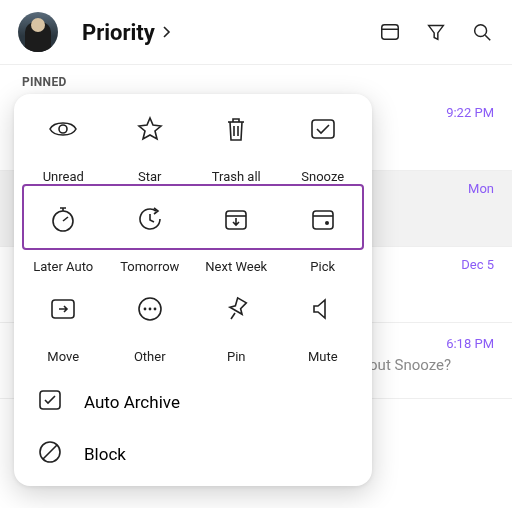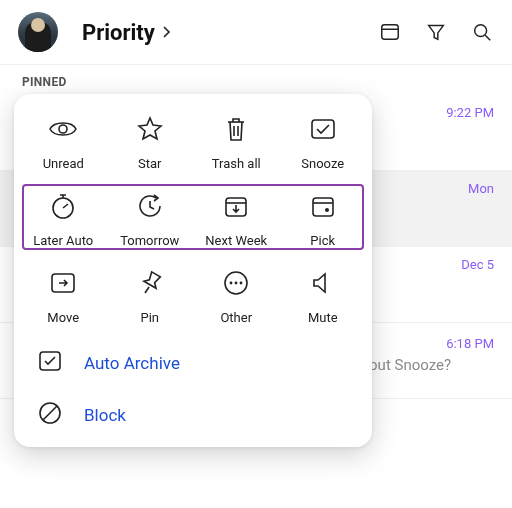--- a/index.html
+++ b/index.html
@@ -138,21 +138,21 @@
   .grid {
     display: grid;
     grid-template-columns: repeat(4, 1fr);
     row-gap: 14px;
     padding: 4px 6px 8px;
   }
   .cell {
     display: flex;
     flex-direction: column;
     align-items: center;
-    gap: 10px;
+    gap: 23px;
     padding: 4px 0;
     cursor: pointer;
   }
   .cell .icn-wrap {
     width: 34px; height: 30px;
     display:flex;align-items:center;justify-content:center;
   }
   .cell .lbl { font-size: 13px; color: #222; }
   .highlight-box {
     position: absolute;
@@ -164,21 +164,21 @@
     border-radius: 4px;
     pointer-events: none;
     z-index: 5;
   }
   .list-item {
     display: flex;
     align-items: center;
     gap: 20px;
     padding: 12px 22px;
     font-size: 17px;
-    color: #1d4ed8;
+    color: #000000;
     cursor: pointer;
   }
   .list-item .icn-wrap { width: 28px; height: 28px; display:flex;align-items:center;justify-content:center;}
   svg { stroke: #222; stroke-width: 1.6; fill: none; }
 </style>
 </head>
 <body>
 
 <div class="header">
   <div class="avatar">
@@ -377,41 +377,41 @@
               <path d="M10 12 H18 M15 9 L18 12 L15 15"></path>
             </svg>
       </span>
         </div>
       <span class="lbl">Move</span>
     </div>
 
     <div class="cell">
       <div class="icn-wrap">
           <span>
-        <svg width="24" height="26" viewBox="0 0 24 26">
-              <path d="M8 3 L18 3 L16 11 L20 15 L6 15 L10 11 Z" transform="rotate(30 13 13)"></path>
-              <path d="M11 17 L7 23"></path>
-            </svg>
-      </span>
-        </div>
-      <span class="lbl">Pin</span>
-    </div>
-
-    <div class="cell">
-      <div class="icn-wrap">
-          <span>
         <svg width="26" height="26" viewBox="0 0 26 26">
               <circle cx="13" cy="13" r="11"></circle>
               <circle cx="8" cy="13" r="1.4" fill="#222" stroke="none"></circle>
               <circle cx="13" cy="13" r="1.4" fill="#222" stroke="none"></circle>
               <circle cx="18" cy="13" r="1.4" fill="#222" stroke="none"></circle>
             </svg>
       </span>
         </div>
       <span class="lbl">Other</span>
+    </div>
+
+    <div class="cell">
+      <div class="icn-wrap">
+          <span>
+        <svg width="24" height="26" viewBox="0 0 24 26">
+              <path d="M8 3 L18 3 L16 11 L20 15 L6 15 L10 11 Z" transform="rotate(30 13 13)"></path>
+              <path d="M11 17 L7 23"></path>
+            </svg>
+      </span>
+        </div>
+      <span class="lbl">Pin</span>
     </div>
 
     <div class="cell">
       <div class="icn-wrap">
           <span>
         <svg width="26" height="26" viewBox="0 0 26 26">
               <path d="M4 10 H8 L15 4 V22 L8 16 H4 Z"></path>
             </svg>
       </span>
         </div>

